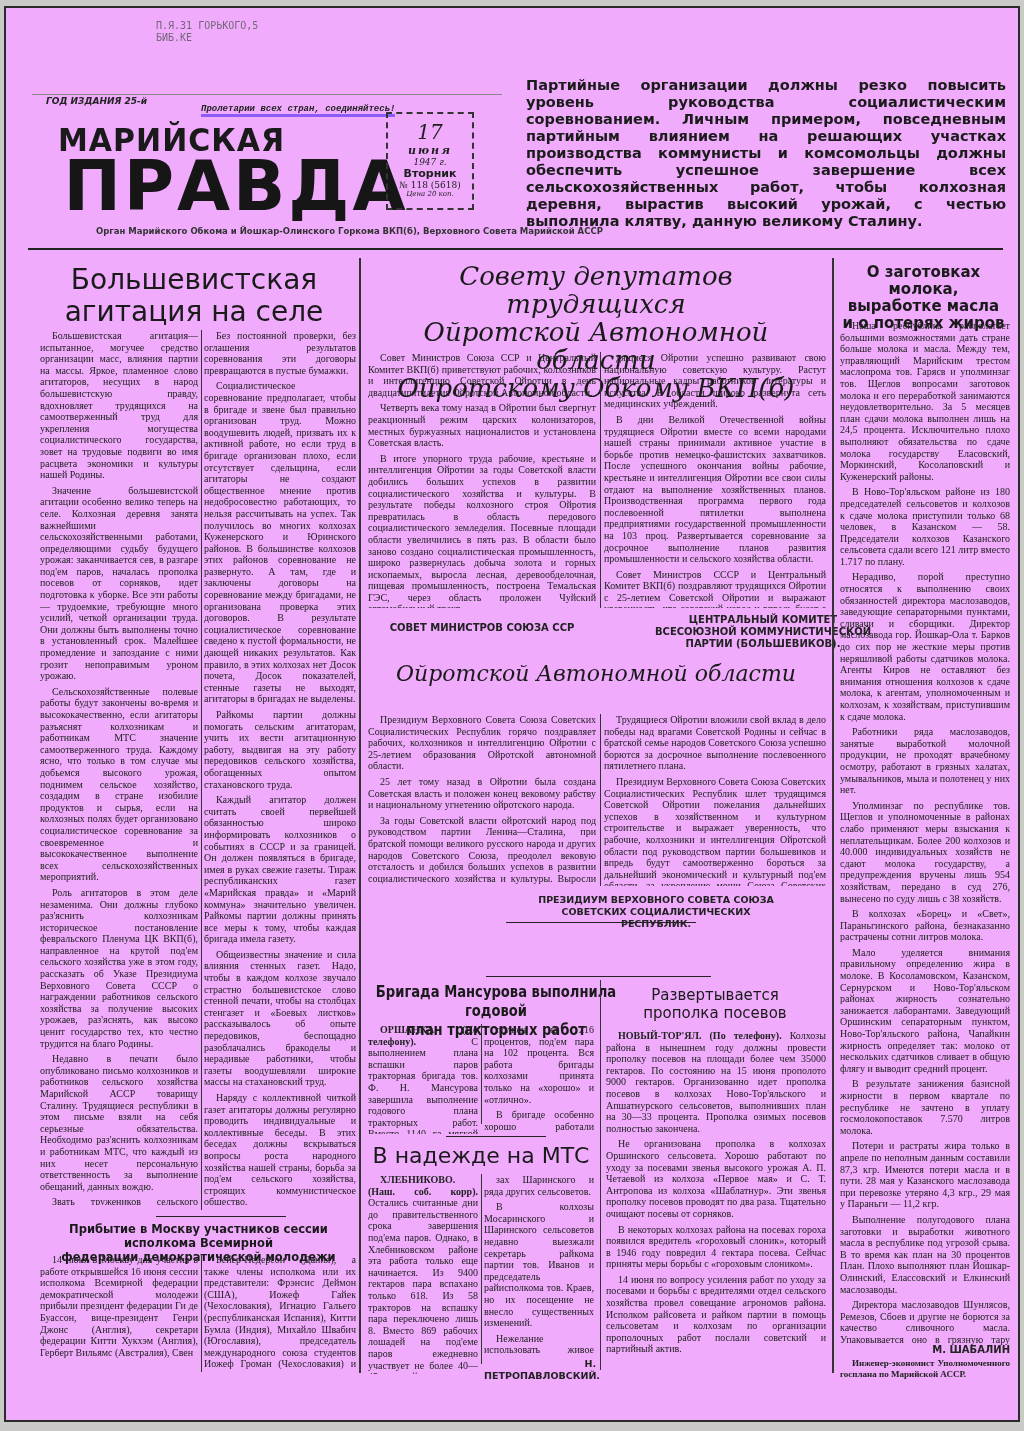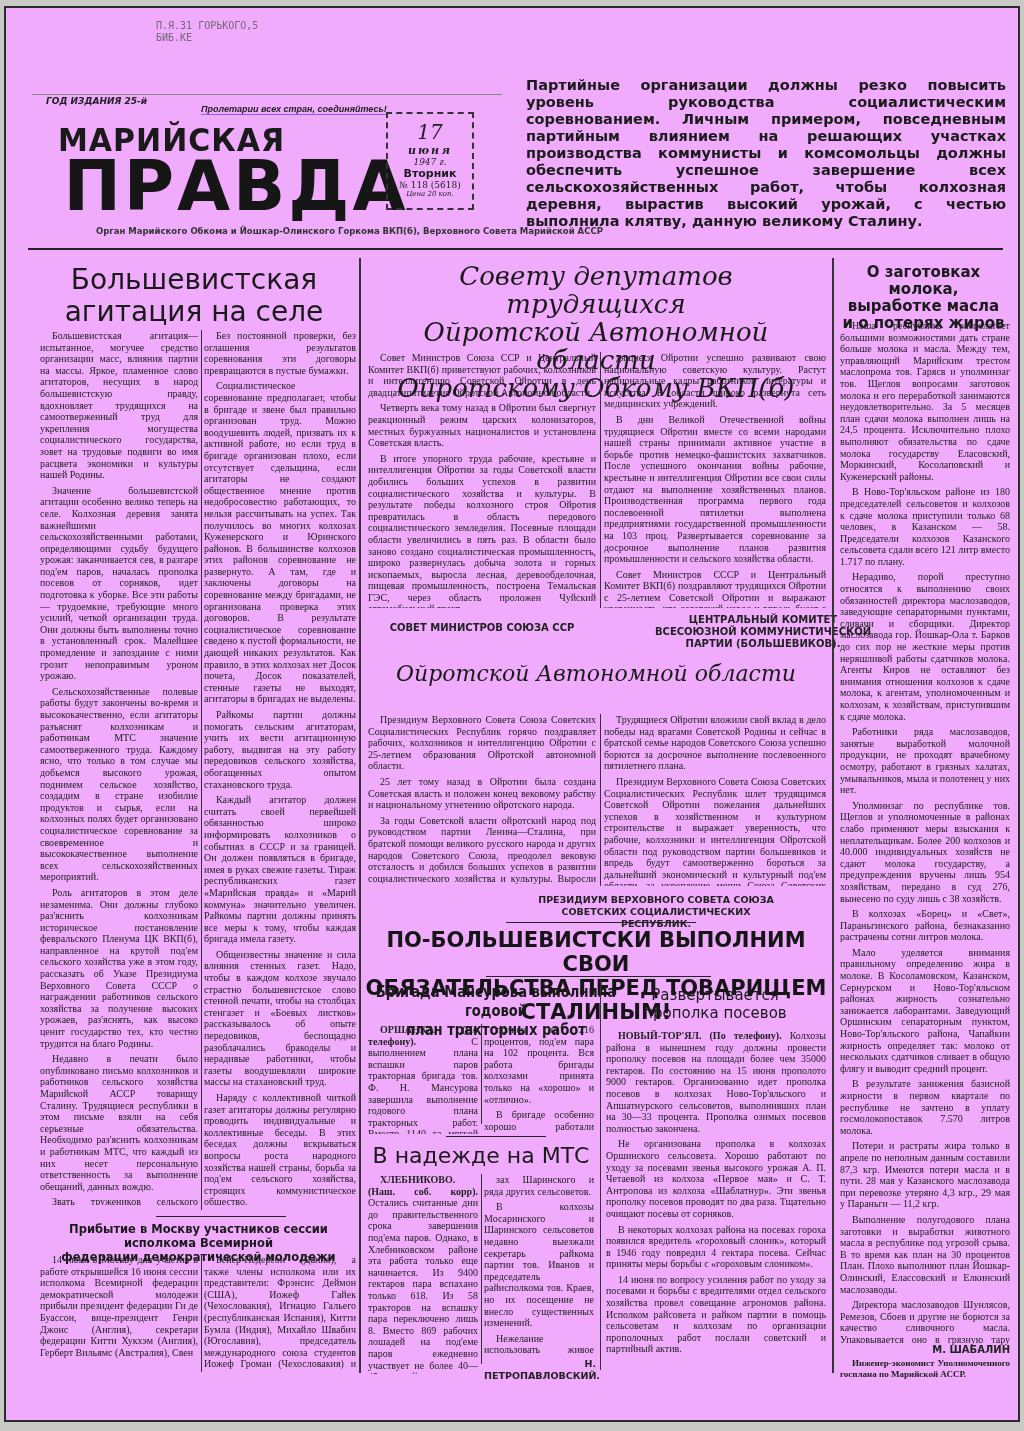--- a/index.html
+++ b/index.html
@@ -6,22 +6,22 @@
   html, body { width: 1024px; height: 1431px; overflow: hidden; background: #c9c9c6; }
   body { font-family: "Liberation Serif", serif; color: #1d1d1d; position: relative; }
   .page { position: absolute; left: 4px; top: 6px; width: 1016px; height: 1416px;
           background: #f0abfc; border: 2px solid #2a2a2a; overflow: hidden; }
   .stamp { position: absolute; left: 150px; top: 12px; width: 130px; height: 28px;
            font-family: "DejaVu Sans Mono", monospace; font-size: 10px; color: #555;
            line-height: 12px; opacity: .8; }
   .hdr-line { position: absolute; left: 26px; top: 86px; width: 470px; border-top: 1px solid #888; }
   .year { position: absolute; left: 40px; top: 88px; font-family: "DejaVu Sans", sans-serif;
           font-style: italic; font-weight: bold; font-size: 9px; color: #222; }
-  .slogan { position: absolute; left: 195px; top: 96px; font-family: Liberation Sans, sans-serif;
-            font-style: italic; font-weight: bold; font-size: 9px; color: #222; border-bottom: 1px solid #8b5cf6; }
+  .slogan { position: absolute; left: 195px; top: 96px; font-family: Liberation Mono, monospace;
+            font-style: italic; font-weight: bold; font-size: 9px; color: #222; border-bottom: 3px solid #8b5cf6; }
   .title1 { position: absolute; left: 52px; top: 114px; font-family: "DejaVu Sans", sans-serif;
             font-weight: bold; font-size: 30px; letter-spacing: 1px; color: #1a1a1a; transform: scaleY(1.05); }
   .title2 { position: absolute; left: 54px; top: 142px; font-family: "DejaVu Sans", sans-serif;
             font-weight: bold; font-size: 70px; letter-spacing: 3px; color: #161616; line-height: 72px;
             transform: scaleX(0.98); }
   .organ { position: absolute; left: 90px; top: 218px; font-family: "DejaVu Sans", sans-serif;
            font-weight: bold; font-size: 8.5px; color: #333; white-space: nowrap; }
   .datebox { position: absolute; left: 380px; top: 104px; width: 88px; height: 98px;
              border: 2px dashed #333; text-align: center; font-family: "DejaVu Serif", serif; }
   .datebox .day { font-style: italic; font-size: 20px; margin-top: 6px; }
@@ -145,24 +145,20 @@
   </div>
   <div class="vrule" style="left:594px; top:706px; height:172px;"></div>
   <div class="col" style="left:598px; top:706px; width:222px; height:172px;">
     <p>Трудящиеся Ойротии вложили свой вклад в дело победы над врагами Советской Родины и сейчас в братской семье народов Советского Союза успешно борются за досрочное выполнение послевоенного пятилетнего плана.</p>
     <p>Президиум Верховного Совета Союза Советских Социалистических Республик шлет трудящимся Советской Ойротии пожелания дальнейших успехов в хозяйственном и культурном строительстве и выражает уверенность, что рабочие, колхозники и интеллигенция Ойротской области под руководством партии большевиков и впредь будут самоотверженно бороться за дальнейший экономический и культурный под'ем области, за укрепление мощи Союза Советских Социалистических Республик.</p>
   </div>
   <div class="sig" style="left:520px; top:886px; width:260px; font-size:9.5px;">ПРЕЗИДИУМ ВЕРХОВНОГО СОВЕТА СОЮЗА СОВЕТСКИХ СОЦИАЛИСТИЧЕСКИХ РЕСПУБЛИК.</div>
 
   <div class="rule" style="left:500px; top:914px; width:190px; border-top-width:1px;"></div>
 
-  <div class="banner" style="top:920px;">
-    <div>ПО-БОЛЬШЕВИСТСКИ ВЫПОЛНИМ СВОИ</div>
-    <div>ОБЯЗАТЕЛЬСТВА ПЕРЕД ТОВАРИЩЕМ СТАЛИНЫМ!</div>
-  </div>
   <div class="rule" style="left:480px; top:968px; width:225px; border-top-width:1px;"></div>
 
   <div class="art-title cond" style="left:340px; top:974px; width:300px;">
     <div>Бригада Мансурова выполнила годовой</div>
     <div>план тракторных работ</div>
   </div>
   <div class="col" style="left:362px; top:1016px; width:110px; height:110px;">
     <p><span class="dateline">ОРШАНКА. (По телефону).</span> <span>С выполнением плана вспашки паров тракторная бригада тов. Ф. Н. Мансурова завершила выполнение годового плана тракторных работ. Вместо 1140 га мягкой пахоты по плану сделано 1170 гектаров.</span></p>
 
   </div>

